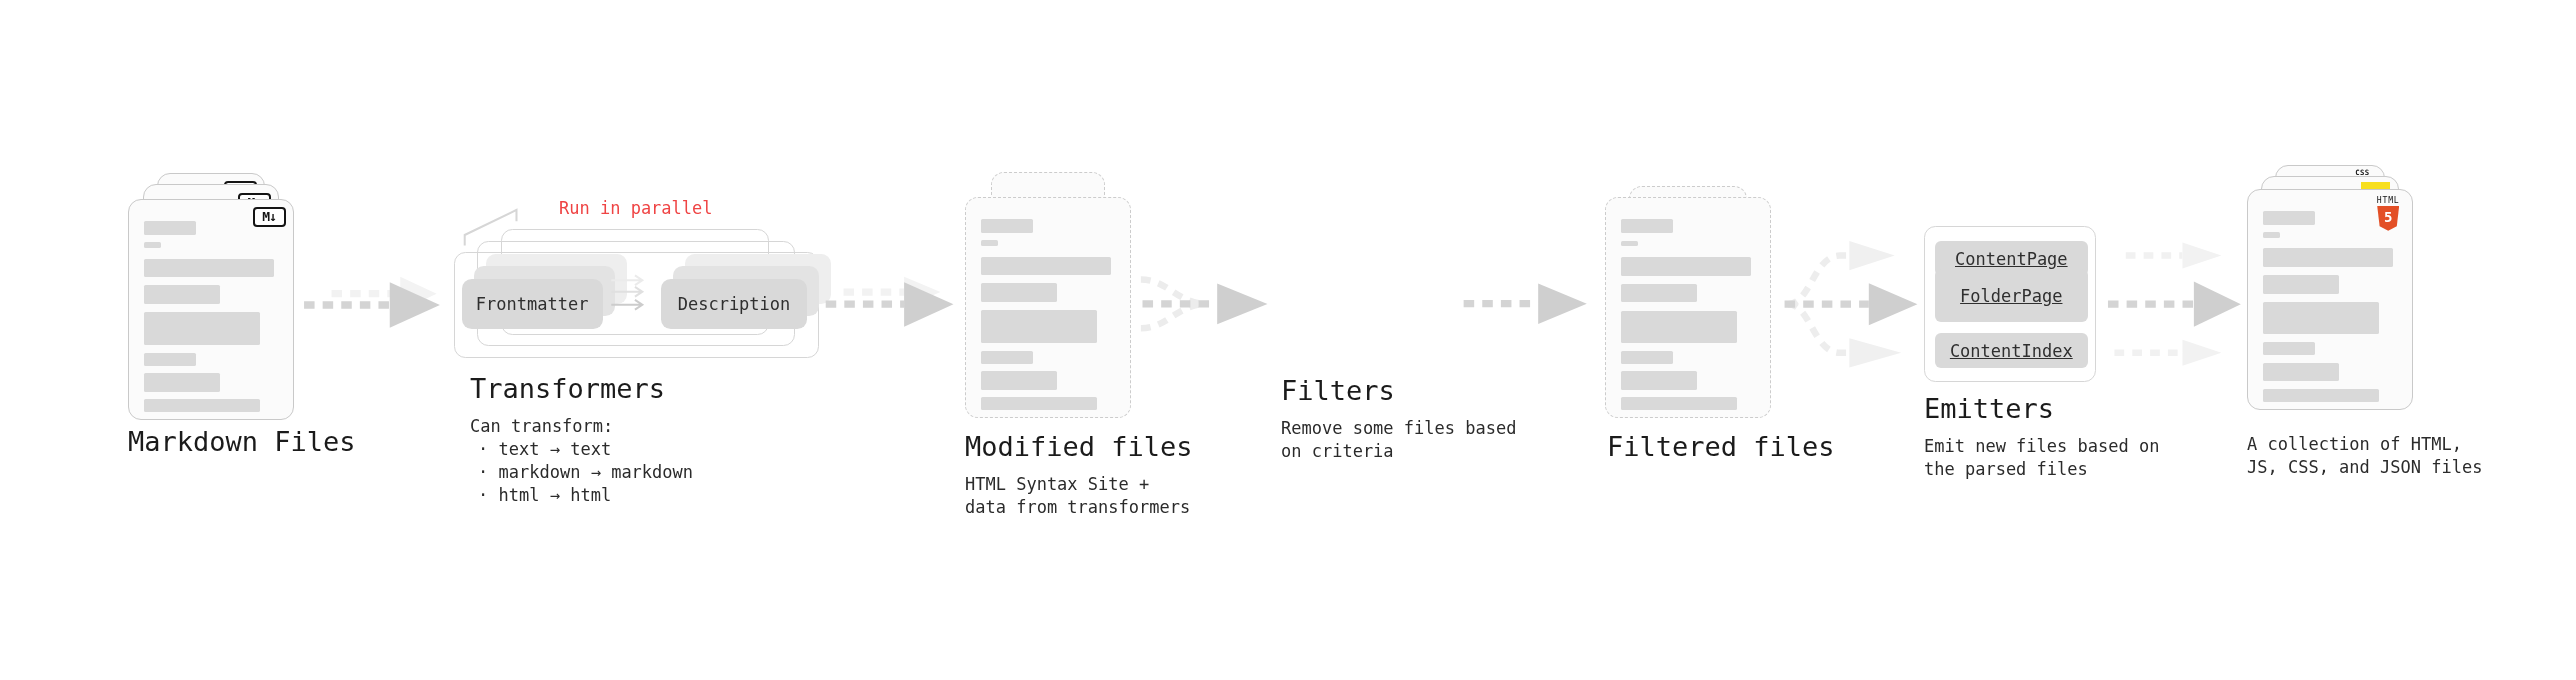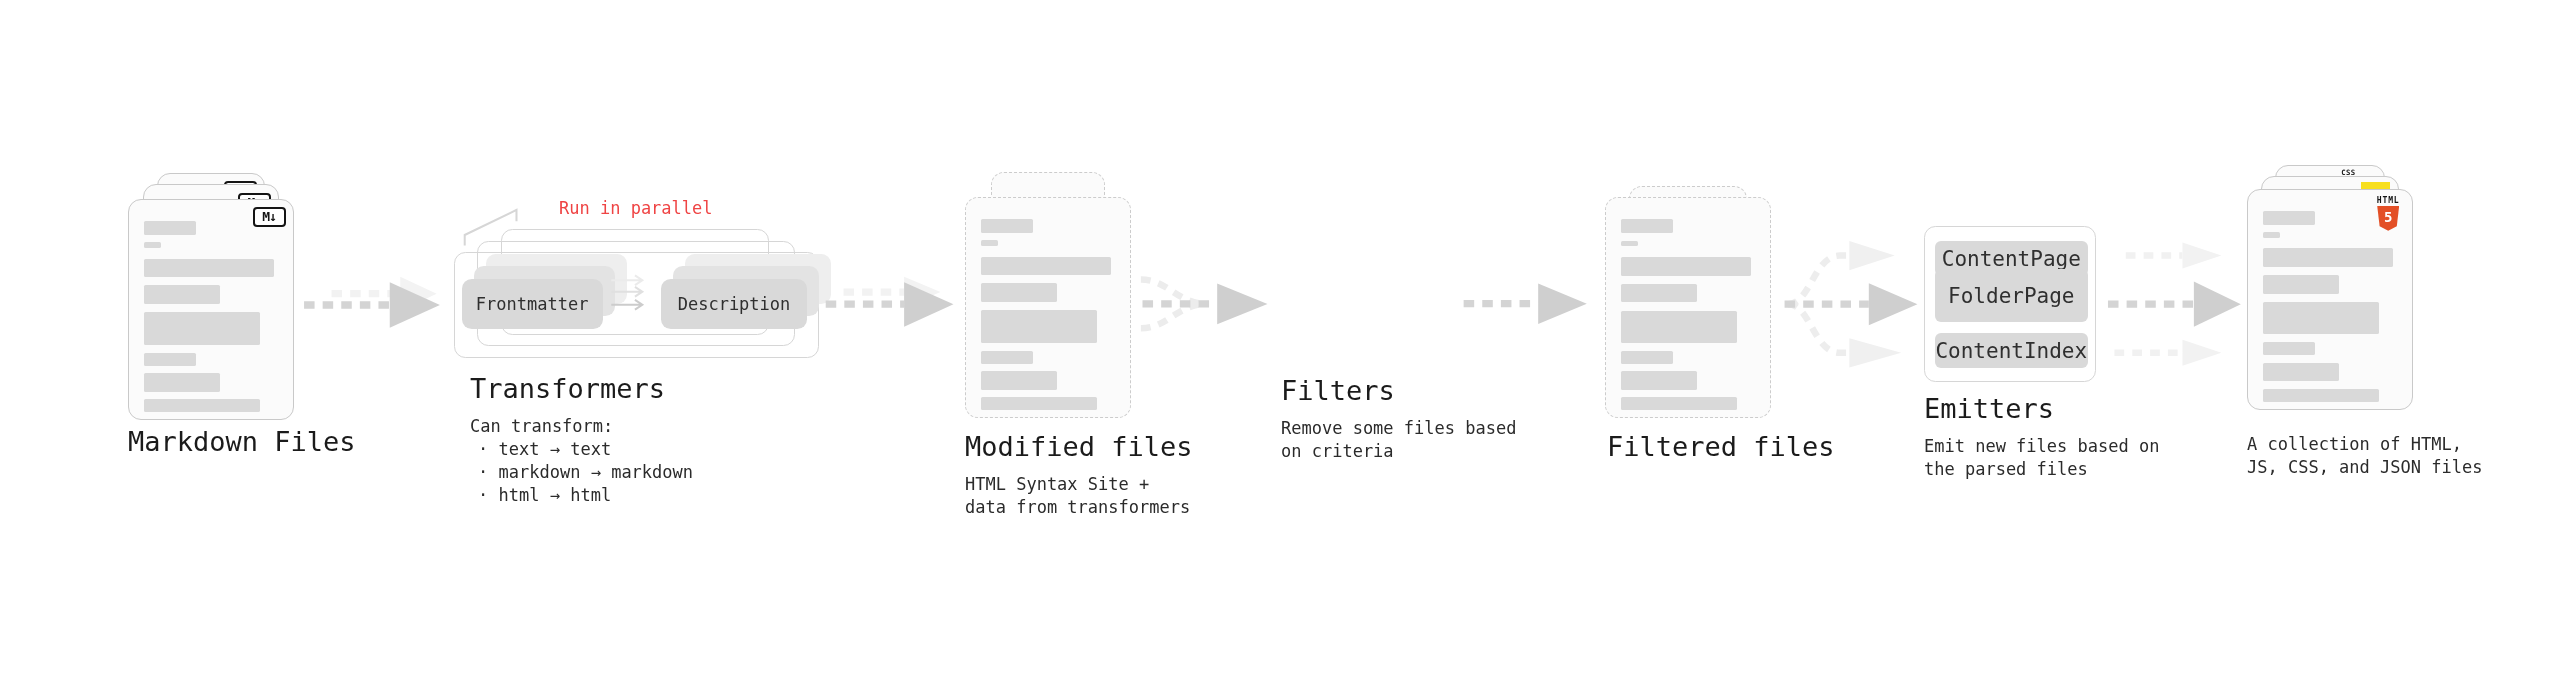--- a/index.html
+++ b/index.html
@@ -28,45 +28,45 @@
   .b8{width:86%;height:13px;margin-top:7.3px;}
 
   
   .md-badge{
     position:absolute;right:7.3px;top:7.3px;width:33px;height:19.5px;
     border:2.4px solid #141414;border-radius:4.1px;background:#fff;
     font-weight:bold;font-size:13px;line-height:15.4px;text-align:center;color:#141414;
     box-sizing:border-box;letter-spacing:-0.8px;
   }
   .html5-icon{position:absolute;right:9.8px;top:6.5px;width:28px;text-align:center;}
-  .html5-word{font-size:8.1px;font-weight:bold;letter-spacing:0.8px;color:#141414;line-height:8.1px;}
+  .html5-word{font-size:8.1px;font-weight:normal;letter-spacing:0.8px;color:#141414;line-height:8.1px;}
   .html5-shield{
     width:22px;height:25px;margin:1.6px auto 0 auto;background:#e34f26;
     clip-path:polygon(0 0,100% 0,89% 82%,50% 100%,11% 82%);
     color:#fff;font-weight:bold;font-size:14px;line-height:23px;text-align:center;
   }
-  .css-badge{position:absolute;right:23px;top:3.3px;width:24.4px;text-align:center;}
+  .css-badge{position:absolute;right:4px;top:3.3px;width:24.4px;}
   .css-word{font-size:7.3px;font-weight:bold;color:#141414;line-height:7.3px;letter-spacing:0.4px;}
   .css-bar{width:21px;height:2.4px;margin:0.8px auto 0 auto;background:#2964f2;}
   .js-badge{position:absolute;right:8.1px;top:4.9px;width:29px;height:14.6px;background:#f7df1e;}
 
   
   .outline-box{
     position:absolute;border:1.6px solid #d6d6d6;border-radius:11.4px;
     box-sizing:border-box;background:transparent;
   }
   .outline-box.filled{background:#ffffff;}
   .pill{
     position:absolute;background:#d9d9d9;border-radius:9.8px;
     display:flex;align-items:center;justify-content:center;
     font-size:17px;color:#2f2f2f;white-space:nowrap;
   }
   .pill.ghost1{background:#e3e3e3;}
   .pill.ghost2{background:#eeeeee;}
-  .pill.small{font-size:21px;border-radius:6px;}
+  .pill.small{font-size:17px;border-radius:6px;text-decoration:underline;}
 
   
   .caption{position:absolute;}
   .stage-label{font-size:27px;color:#1b1b1b;white-space:nowrap;}
   .stage-desc{margin-top:10.6px;font-size:17px;line-height:23px;color:#2b2b2b;white-space:nowrap;}
   .bullet-line{padding-left:8.1px;}
   .annotation{position:absolute;font-size:17px;color:#ef4444;white-space:nowrap;margin-left:32px;}
 </style>
 </head>
 <body>

